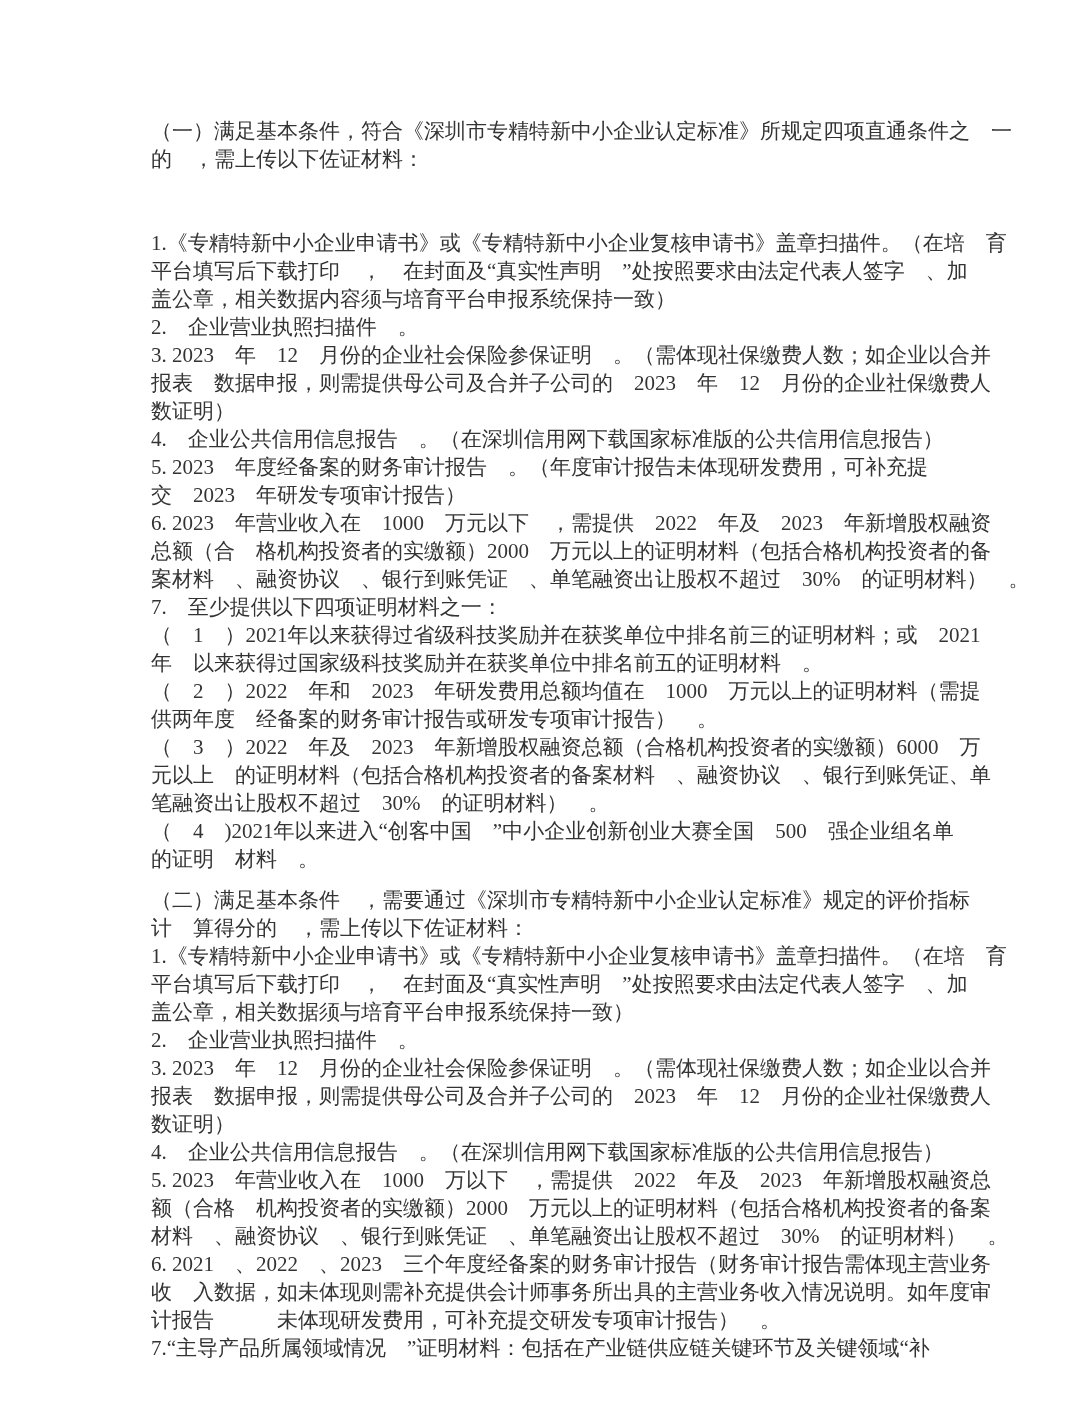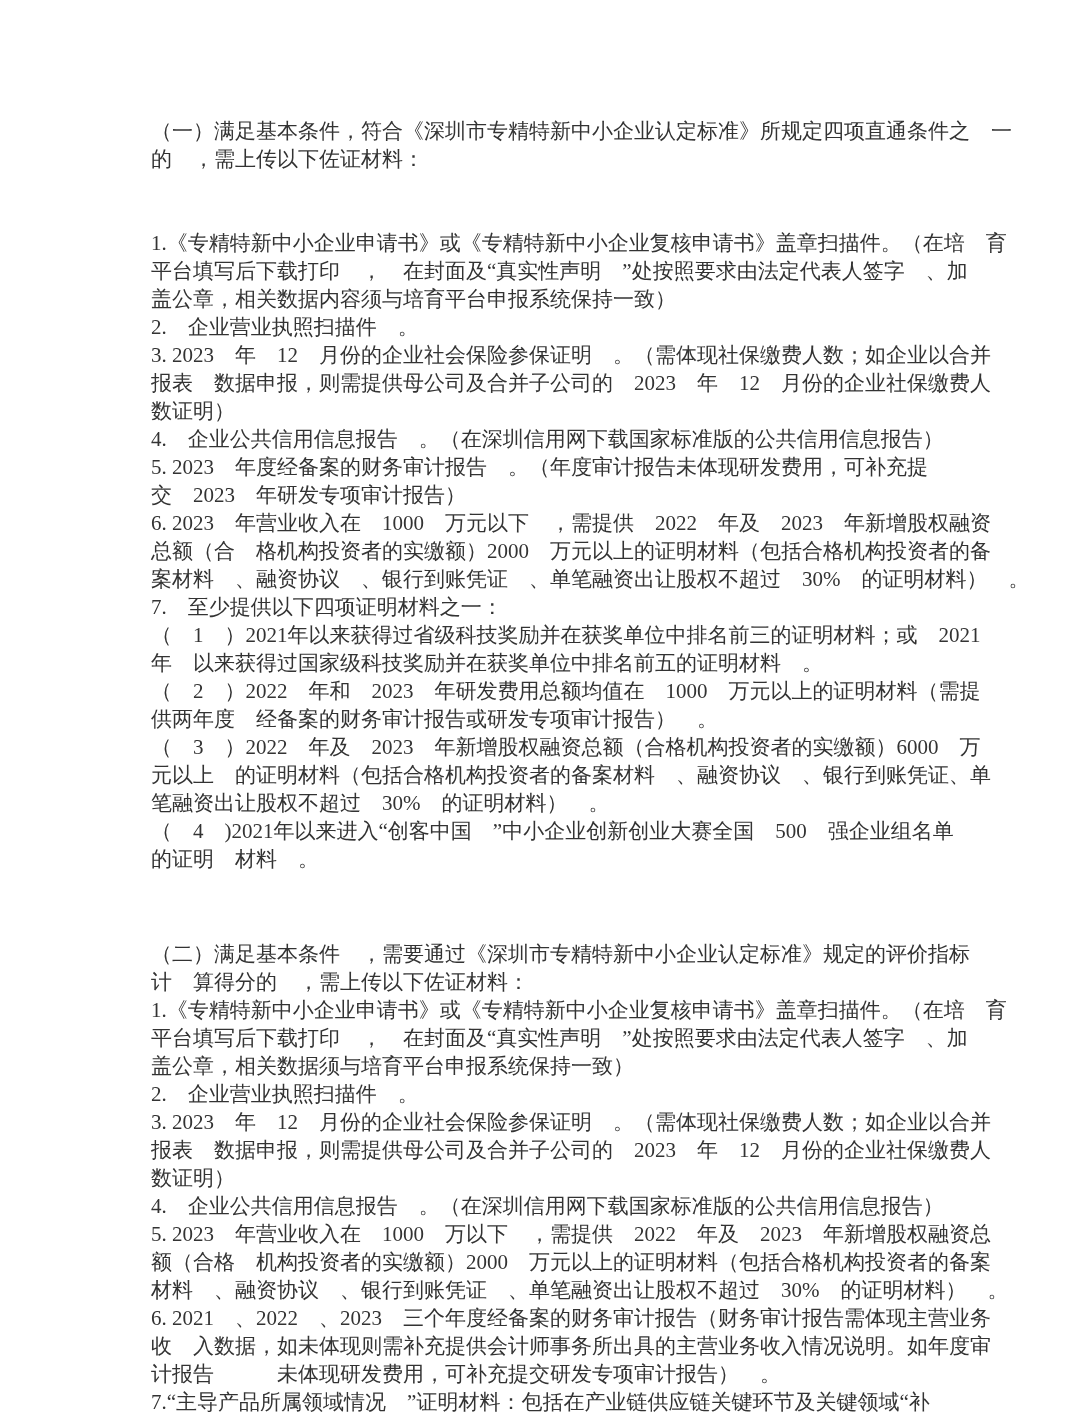--- a/index.html
+++ b/index.html
@@ -28,21 +28,21 @@
     font-family: "Liberation Serif", "DejaVu Serif", serif;
     font-size: 21px;
     line-height: 28px;
     color: #333333;
     white-space: pre;
     letter-spacing: 0px;
     text-rendering: optimizeLegibility;
   }
   .s1-heading { top: 117px; }
   .s1-body    { top: 229px; }
-  .s2         { top: 940px; }
+  .s2         { top: 886px; }
 </style>
 </head>
 <body style="background: rgb(255, 255, 255);">
 
 <div class="page">
   <div class="textblock s1-heading" style="color: rgb(51, 51, 51);">（一）满足基本条件，符合《深圳市专精特新中小企业认定标准》所规定四项直通条件之　一
 的　，需上传以下佐证材料：</div>
 
   <div class="textblock s1-body" style="color: rgb(51, 51, 51);">1.《专精特新中小企业申请书》或《专精特新中小企业复核申请书》盖章扫描件。（在培　育
 平台填写后下载打印　，　在封面及“真实性声明　”处按照要求由法定代表人签字　、加

